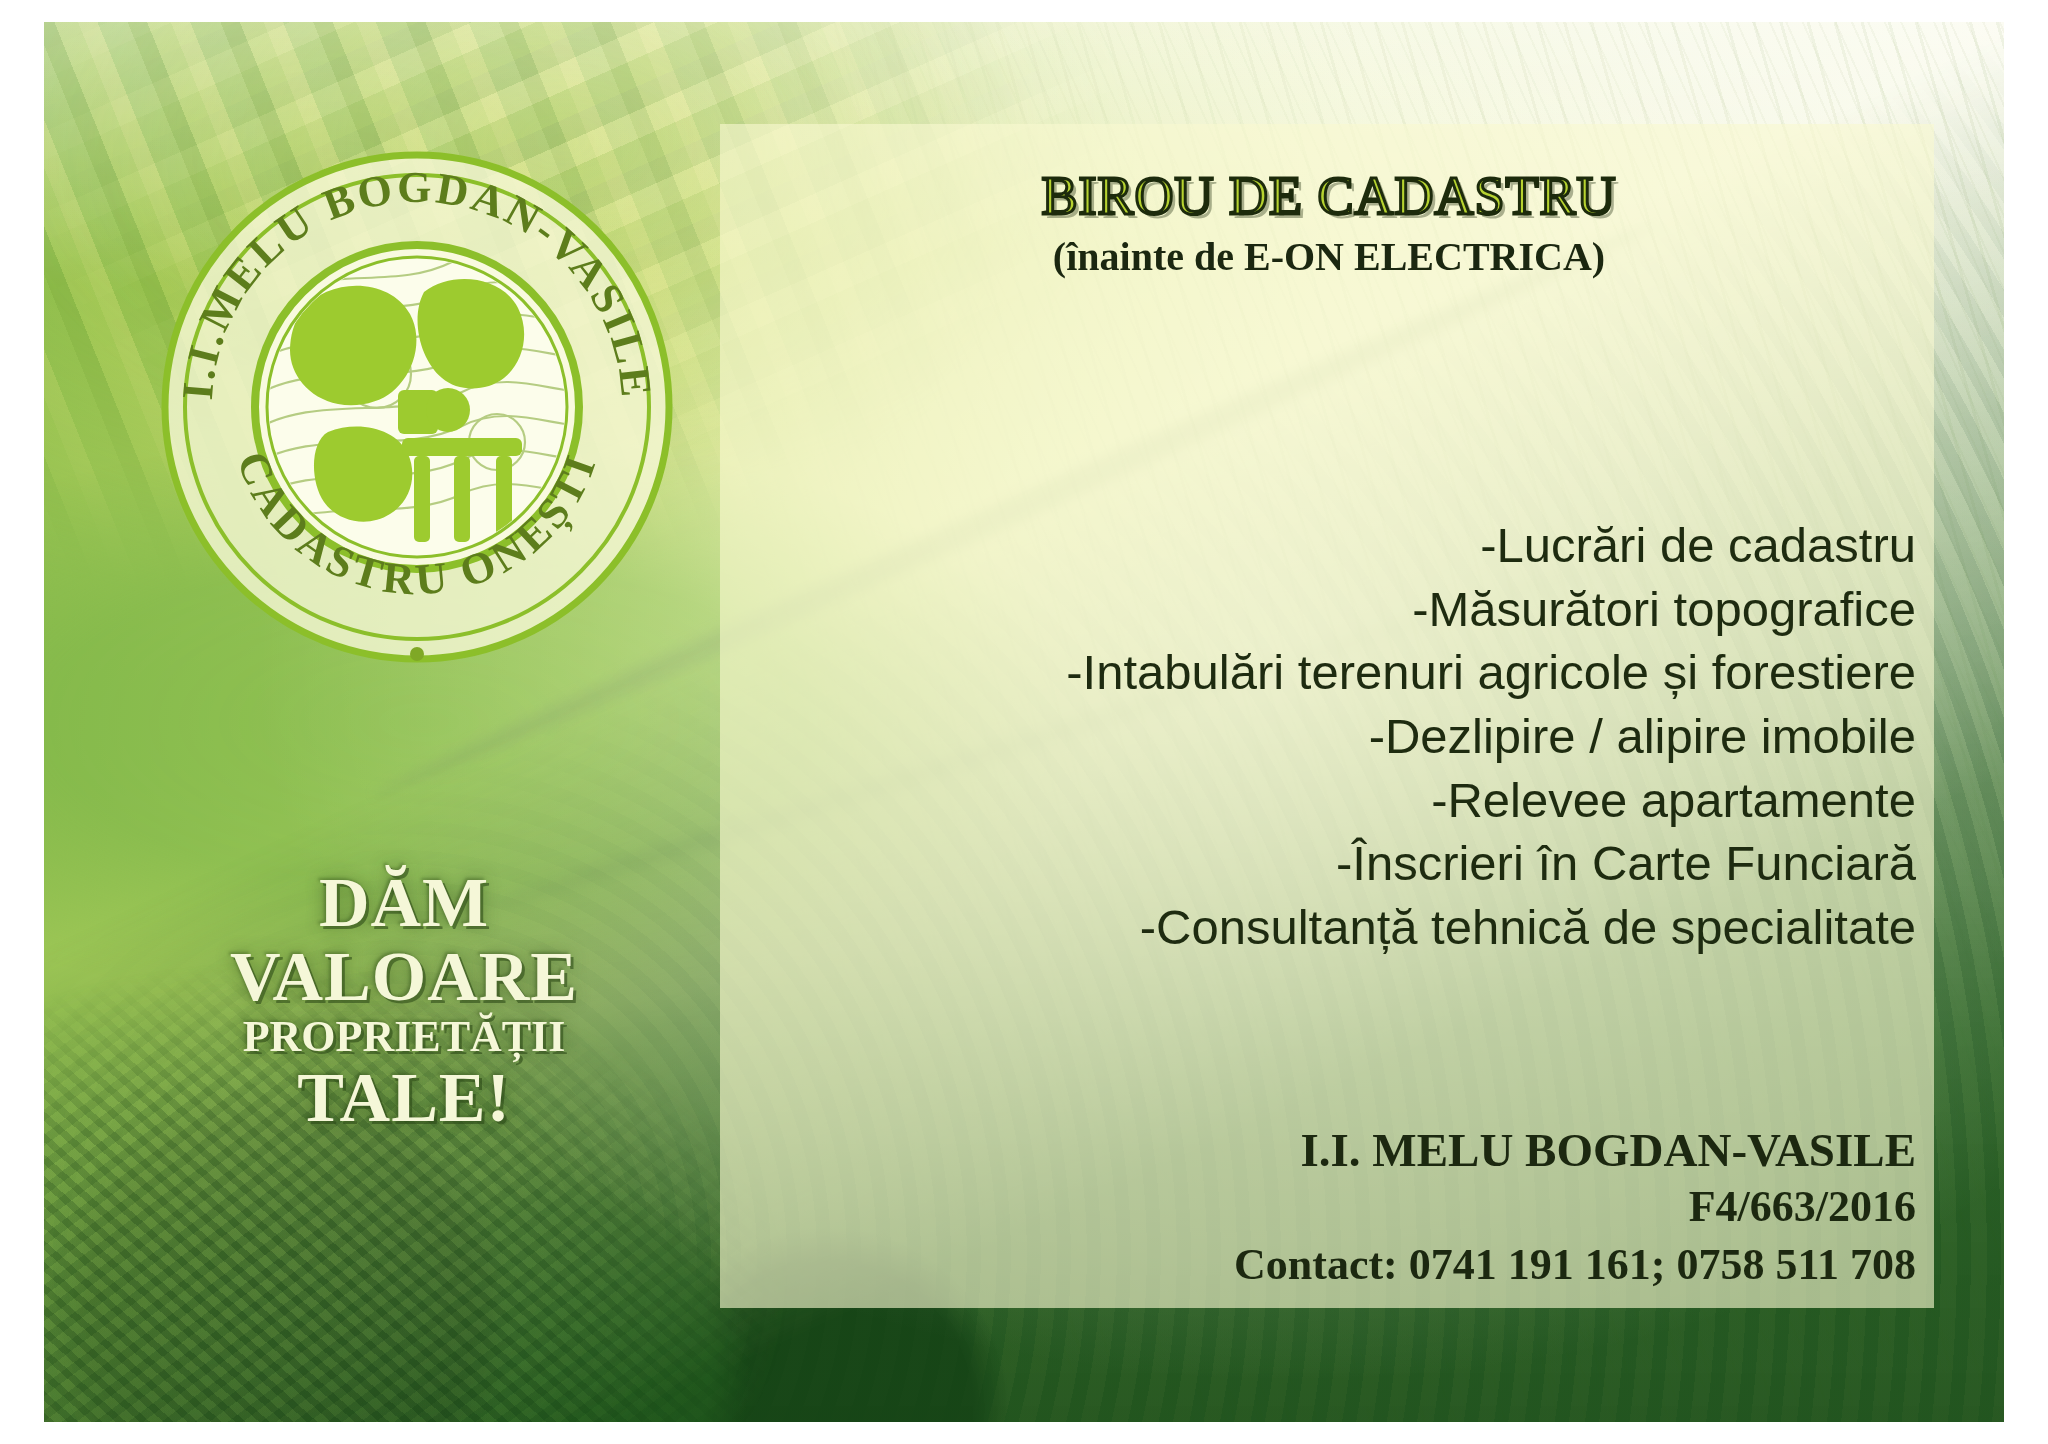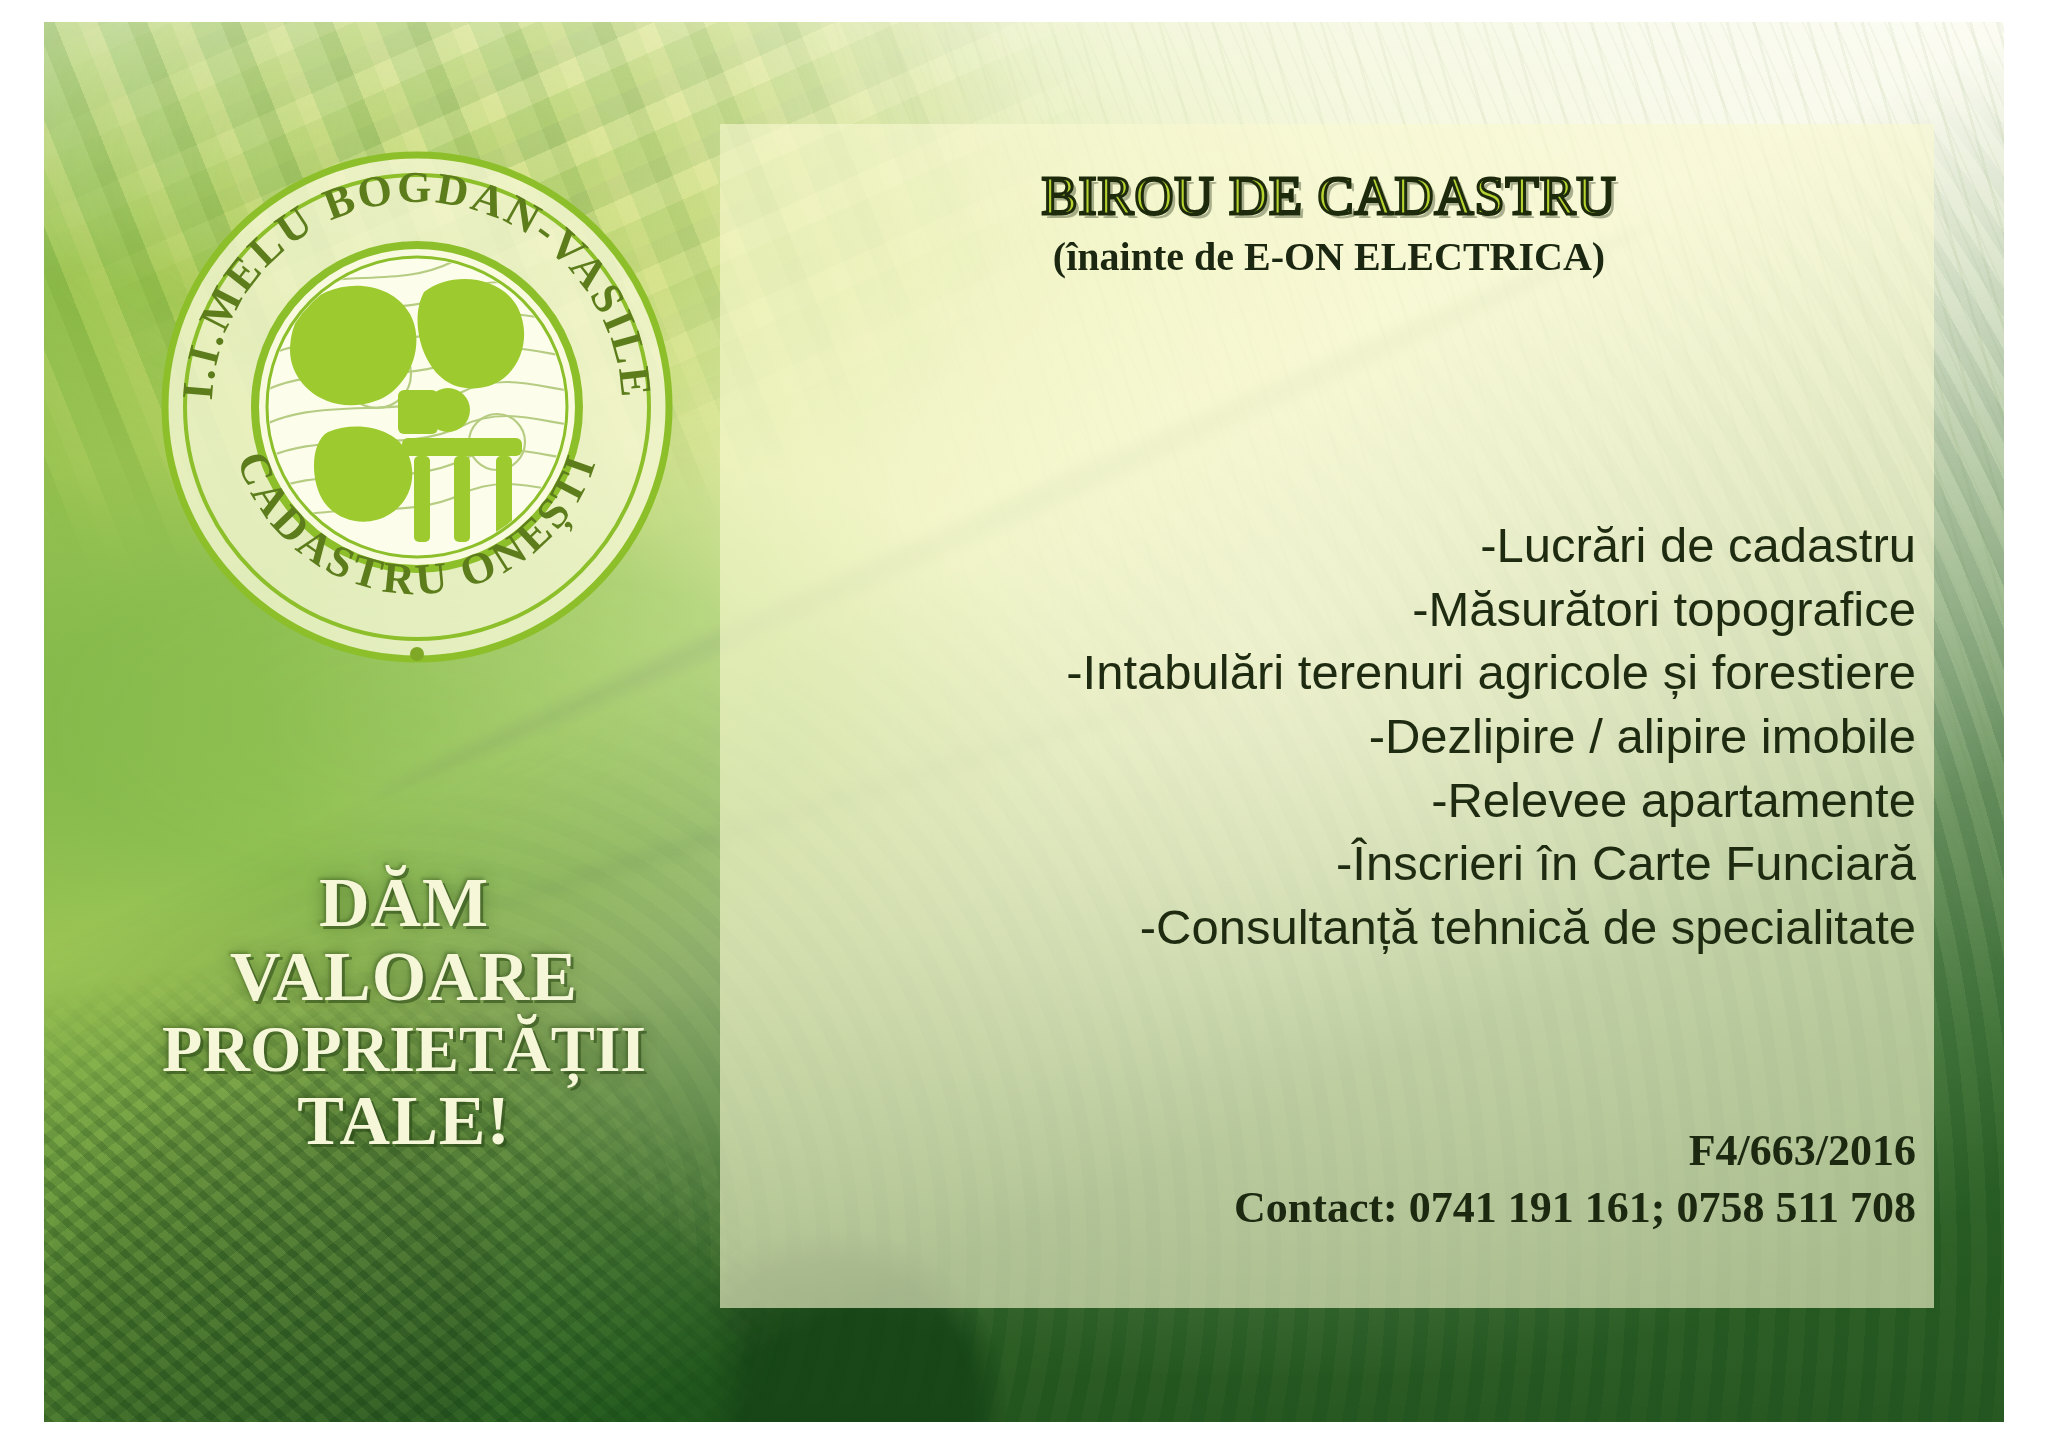--- a/index.html
+++ b/index.html
@@ -156,21 +156,21 @@
     line-height: 1.06;
     letter-spacing: 1px;
     color: #f5f7d8;
     text-shadow:
       3px 3px 0 rgba(40,70,20,0.55),
       -2px -2px 3px rgba(40,70,20,0.35),
       0 0 18px rgba(30,60,15,0.45);
     margin-top: 24px;
   }
   #slogan .line { display: block; white-space: nowrap; }
-  #slogan .l3 { font-size: 66px; letter-spacing: 0px; }
+  #slogan .l3 { font-size: 44px; letter-spacing: 0px; }
 
   
   #headline {
     position: absolute;
     left: 690px;
     top: 146px;
     width: 1190px;
     text-align: center;
   }
   #title {
@@ -319,17 +319,18 @@
     <span class="svc">-Lucrări de cadastru</span>
     <span class="svc">-Măsurători topografice</span>
     <span class="svc">-Intabulări terenuri agricole și forestiere</span>
     <span class="svc">-Dezlipire / alipire imobile</span>
     <span class="svc">-Relevee apartamente</span>
     <span class="svc">-Înscrieri în Carte Funciară</span>
     <span class="svc">-Consultanță tehnică de specialitate</span>
   </div>
 
   <div id="footer">
+    <div id="company">I.I. MELU BOGDAN-VASILE</div>
     <div id="regno">F4/663/2016</div>
     <div id="contact">Contact: 0741 191 161; 0758 511 708</div>
   </div>
 
 </div>
 
 </body></html>

